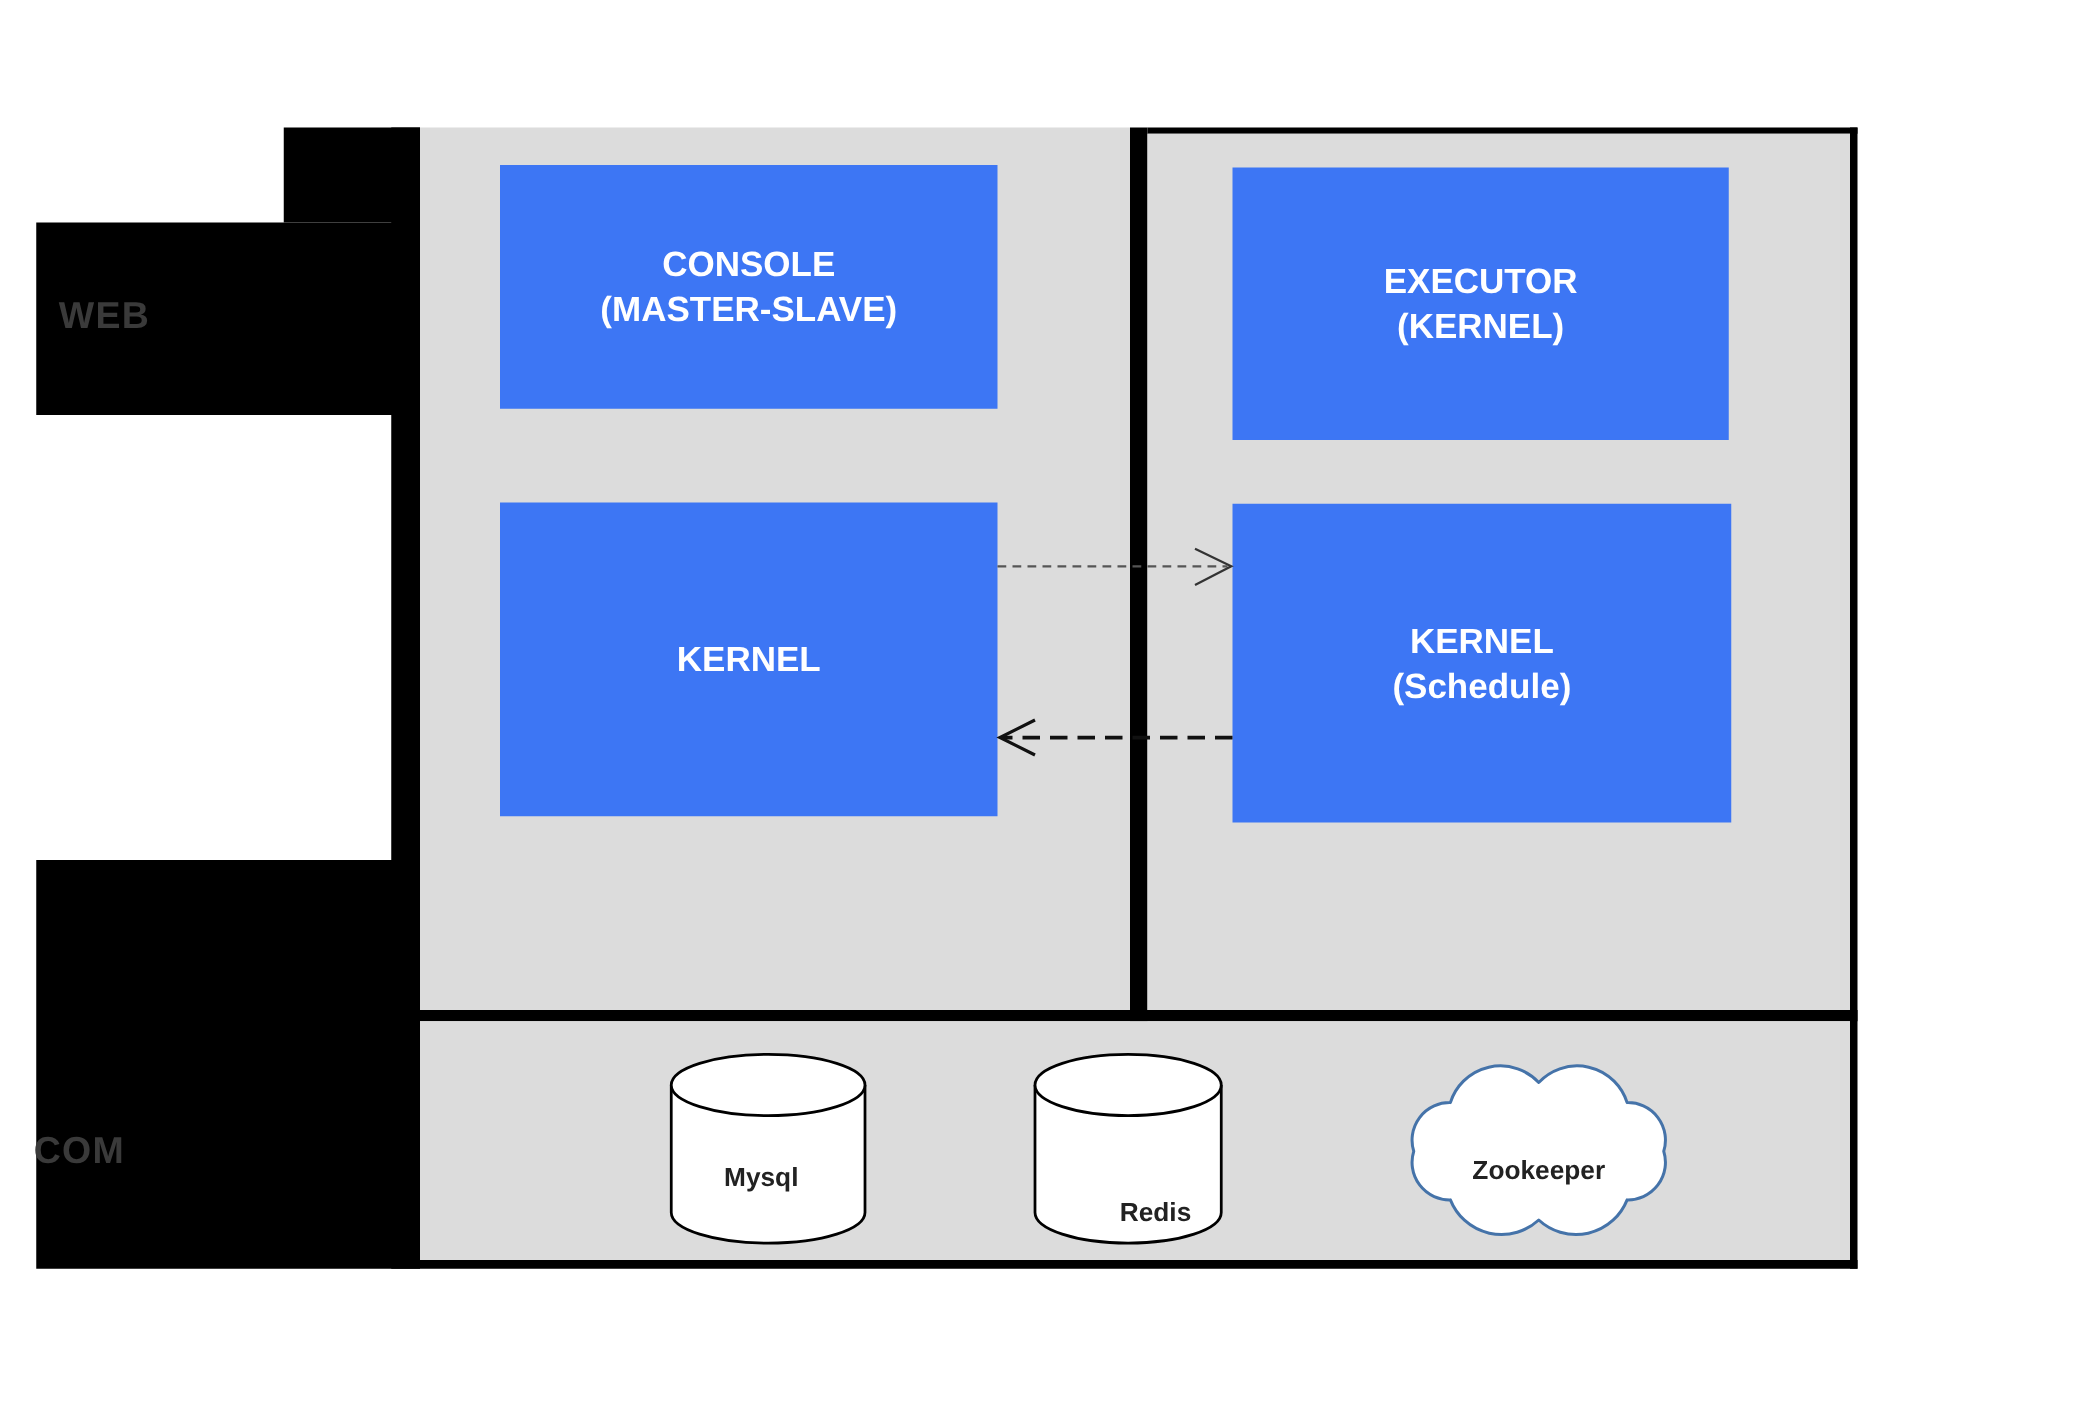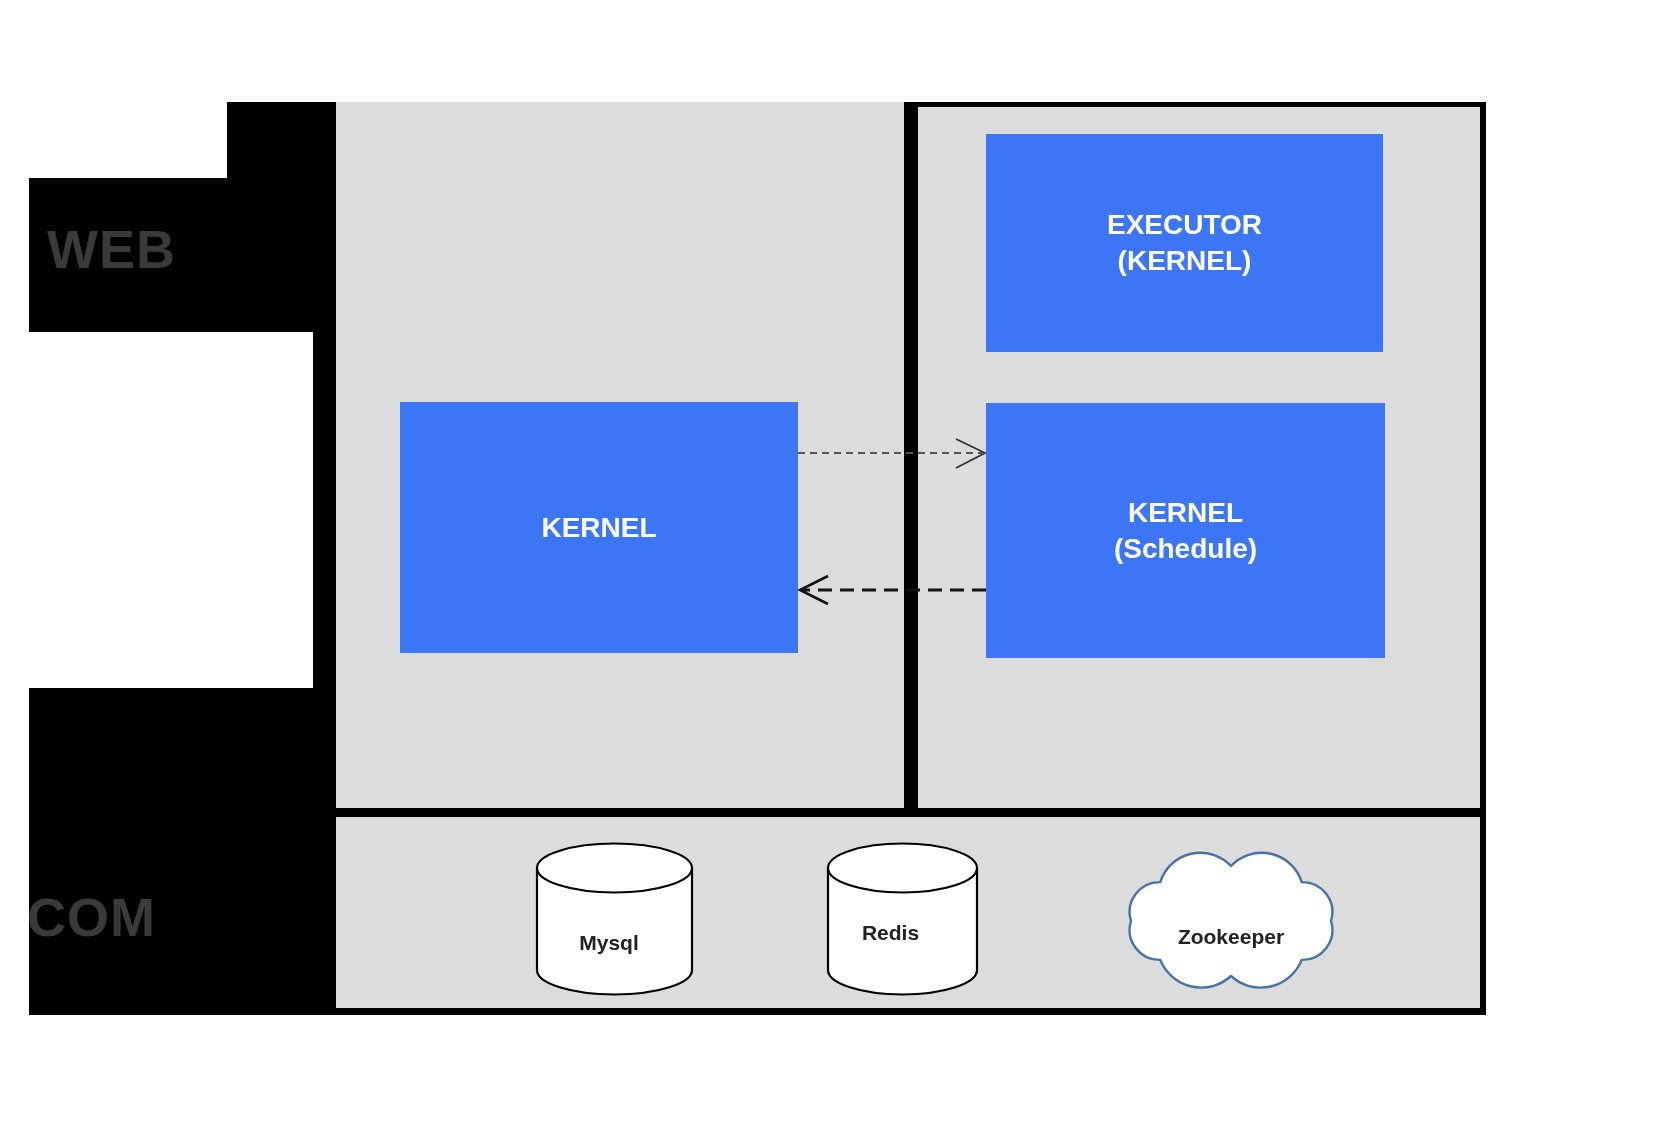--- a/index.html
+++ b/index.html
@@ -8,24 +8,25 @@
     width:1660px;height:1135px;
     background:#ffffff;
     font-family:"Liberation Sans", sans-serif;
     overflow:hidden;
   }
   .abs{position:absolute;}
   
   .blk{background:#000000;}
   .zone-label{
     color:#3a3a3a;
-    font-size:54px;
+    font-size:30px;
     font-weight:700;
     letter-spacing:1px;
     line-height:1;
+    margin-top:16px;
   }
   #web-shape-top   {left:227px;top:102px;width:109px;height:76px;}
   #web-shape-box   {left:29px; top:178px;width:307px;height:154px;}
   #left-black-col  {left:313px;top:102px;width:23px;height:913px;}
   #com-shape-box   {left:29px; top:688px;width:307px;height:327px;}
   #web-label{left:47px;top:222px;}
   #com-label{left:27px;top:890px;}
 
   
   .gray{background:#dcdcdc;}
@@ -52,21 +53,21 @@
   #node-kernel-web{left:400px;top:402px;width:398px;height:251px;}
   #node-kernel-com{left:986px;top:403px;width:399px;height:255px;}
 
   
   .store-label{
     color:#222222;
     font-size:21px;font-weight:700;
     text-align:center;line-height:1.2;
   }
   #mysql-label    {left:537px; top:930px;width:144px;}
-  #redis-label    {left:828px; top:920px;width:125px;}
+  #redis-label    {left:828px; top:958px;width:125px;text-align:right;}
   #zookeeper-label{left:1131px;top:912px;width:200px;margin-top:12px;}
 
   #shape-layer{left:0;top:0;width:1660px;height:1135px;pointer-events:none;}
 </style>
 </head>
 <body>
 
 <div class="canvas">
 
   <div class="abs blk" id="web-shape-top"></div>
@@ -78,20 +79,24 @@
 
   <div class="abs gray" id="panel-web"></div>
   <div class="abs" id="divider-vertical"></div>
   <div class="abs" id="panel-executor-top-border"></div>
   <div class="abs gray" id="panel-executor"></div>
   <div class="abs" id="divider-horizontal"></div>
   <div class="abs gray" id="panel-com"></div>
   <div class="abs" id="frame-right-border"></div>
   <div class="abs" id="frame-bottom-border"></div>
 
+  <div class="abs node" id="node-console">
+    <span>CONSOLE</span>
+    <span>(MASTER-SLAVE)</span>
+  </div>
   <div class="abs node" id="node-executor">
     <span>EXECUTOR</span>
     <span>(KERNEL)</span>
   </div>
   <div class="abs node" id="node-kernel-web">
     <span>KERNEL</span>
   </div>
   <div class="abs node" id="node-kernel-com">
     <span>KERNEL</span>
     <span>(Schedule)</span>

